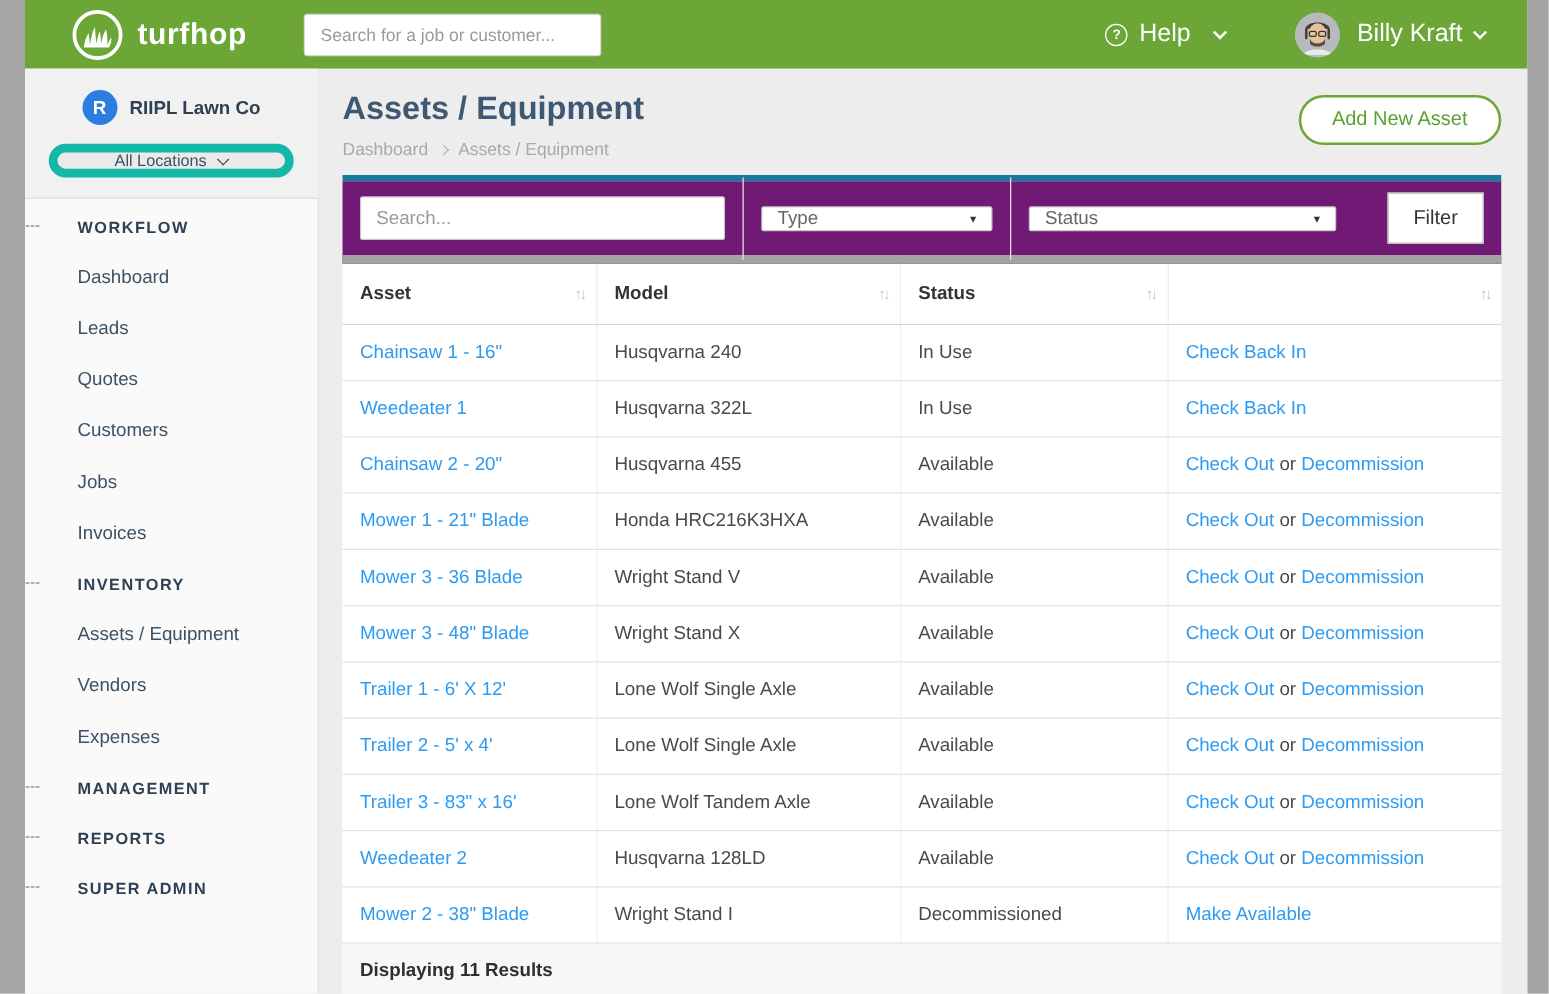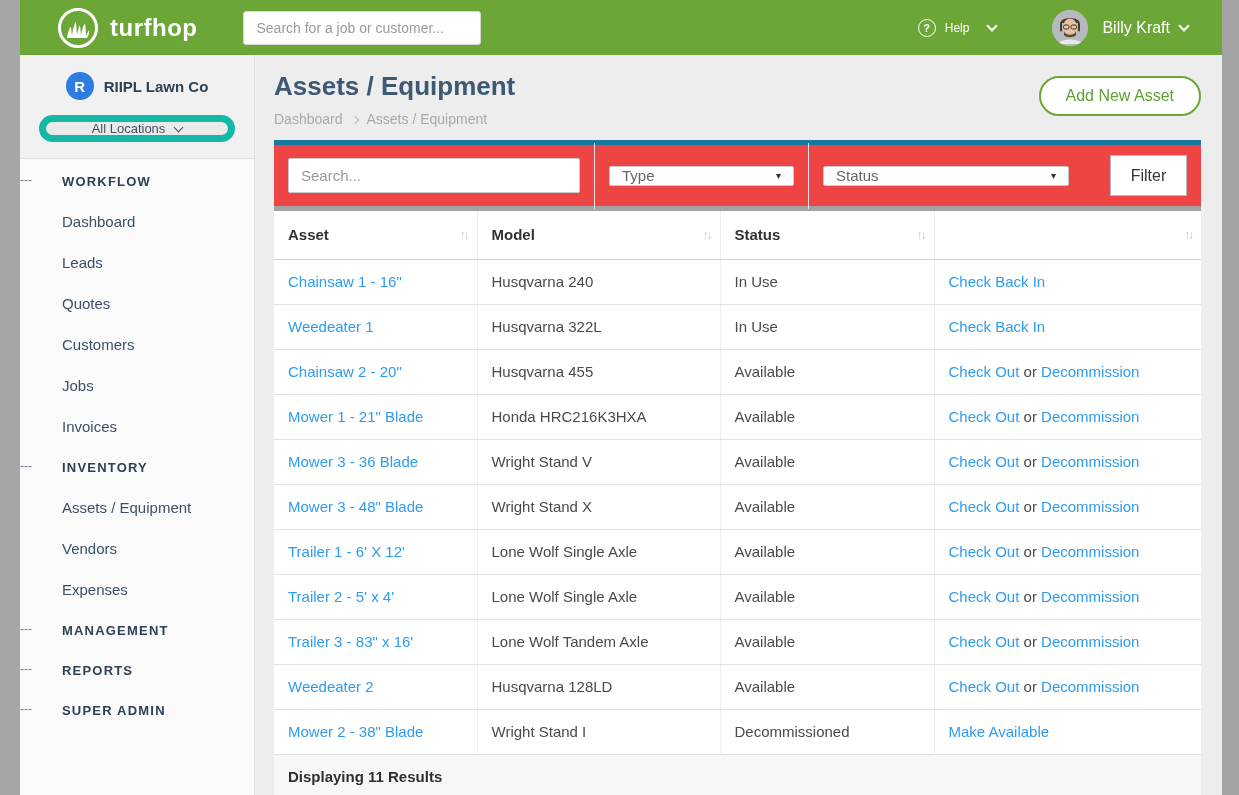--- a/index.html
+++ b/index.html
@@ -16,25 +16,25 @@
   .topbar { height:55px; background:#6ca637; display:flex; align-items:center; color:#fff; position:relative; }
   .brand { display:flex; align-items:center; gap:10px; margin-left:36px; }
   .brand-name { font-size:24px; font-weight:bold; letter-spacing:.5px; }
   .topbar-search input { margin-left:46px; width:238px; height:34px; border:1px solid #d7d7d7; border-radius:3px;
       padding:0 12px; font-size:14px; color:#444; outline:none; font-family:"Liberation Sans",sans-serif; }
   .topbar-search input::placeholder { color:#9a9a9a; }
   .topbar-right { margin-left:auto; display:flex; align-items:center; margin-right:34px; }
   .help-group { display:flex; align-items:center; gap:9px; cursor:pointer; }
   .q-circle { width:18px; height:18px; border:1.5px solid #fff; border-radius:50%; display:flex; align-items:center;
       justify-content:center; font-size:11px; font-weight:bold; }
-  .help-label { font-size:12px; }
+  .help-label { font-size:20px; }
   .chev { width:8px; height:8px; border-right:2px solid #fff; border-bottom:2px solid #fff; transform:rotate(45deg);
       margin-left:10px; margin-top:-4px; }
   .avatar { width:36px; height:36px; border-radius:50%; overflow:hidden; margin-left:56px; background:#b9bdc0; flex:none; }
-  .user-name { font-size:16px; margin-left:14px; }
+  .user-name { font-size:20px; margin-left:14px; }
 
   
   .sidebar { position:absolute; top:55px; left:0; width:235px; bottom:0; background:#fafafa; border-right:1px solid #e2e2e2; }
   .sidebar-top { background:#f1f1f1; padding:17px 0 16px; border-bottom:1px solid #e0e0e0; }
   .company { display:flex; align-items:center; gap:10px; justify-content:center; }
   .r-badge { width:28px; height:28px; border-radius:50%; background:#2b7de0; color:#fff; font-weight:bold;
       display:flex; align-items:center; justify-content:center; font-size:15px; }
   .company-name { color:#2e4154; font-size:15px; font-weight:600; }
   .loc-pill { margin:15px auto 0; width:196px; height:27px; background:#eaeaea; border:7px solid #14b8a6;
       border-radius:14px; display:flex; align-items:center; justify-content:center; gap:10px; color:#3d5166;
@@ -54,21 +54,21 @@
   .page-title { font-size:26px; font-weight:bold; color:#3e5973; }
   .breadcrumb { margin-top:9px; font-size:14px; color:#a9a9a9; display:flex; align-items:center; gap:9px; }
   .bc-sep { width:6px; height:6px; border-right:1.5px solid #b5b5b5; border-top:1.5px solid #b5b5b5;
       transform:rotate(45deg); margin-top:1px; }
   .add-btn { position:absolute; right:21px; top:21px; height:40px; padding:0 25px; border:2px solid #6ca637;
       border-radius:21px; background:#fff; color:#5da132; font-size:16px; cursor:pointer;
       font-family:"Liberation Sans",sans-serif; }
 
   .card { margin:13px 21px 0 18px; background:#fff; }
   .teal-bar { height:5px; background:#1778a0; }
-  .filterbar { height:66px; display:flex; align-items:center; background:#ef4444; border-bottom:5px solid #a3a3a3; }
+  .filterbar { height:66px; display:flex; align-items:center; background:#701a75; border-bottom:7px solid #a3a3a3; }
   .f-divider { width:1px; height:66px; background:#e5e5e5; }
   .f-search input { margin:0 14px; width:292px; height:35px; border:1px solid #c9c9c9; border-radius:2px;
       padding:0 12px; font-size:15px; color:#444; outline:none; font-family:"Liberation Sans",sans-serif; }
   .f-search input::placeholder { color:#9a9a9a; }
   .select-box { margin:0 14px; height:20px; border:1px solid #c9c9c9; border-radius:2px; display:flex;
       align-items:center; justify-content:space-between; padding:0 12px; color:#666; font-size:15px; cursor:pointer; background:#fff; }
   .select-type { width:185px; }
   .select-status { width:246px; }
   .caret { font-size:10px; color:#333; }
   .filter-btn { margin-left:auto; margin-right:14px; width:77px; height:41px; border:1px solid #b9b9b9;

